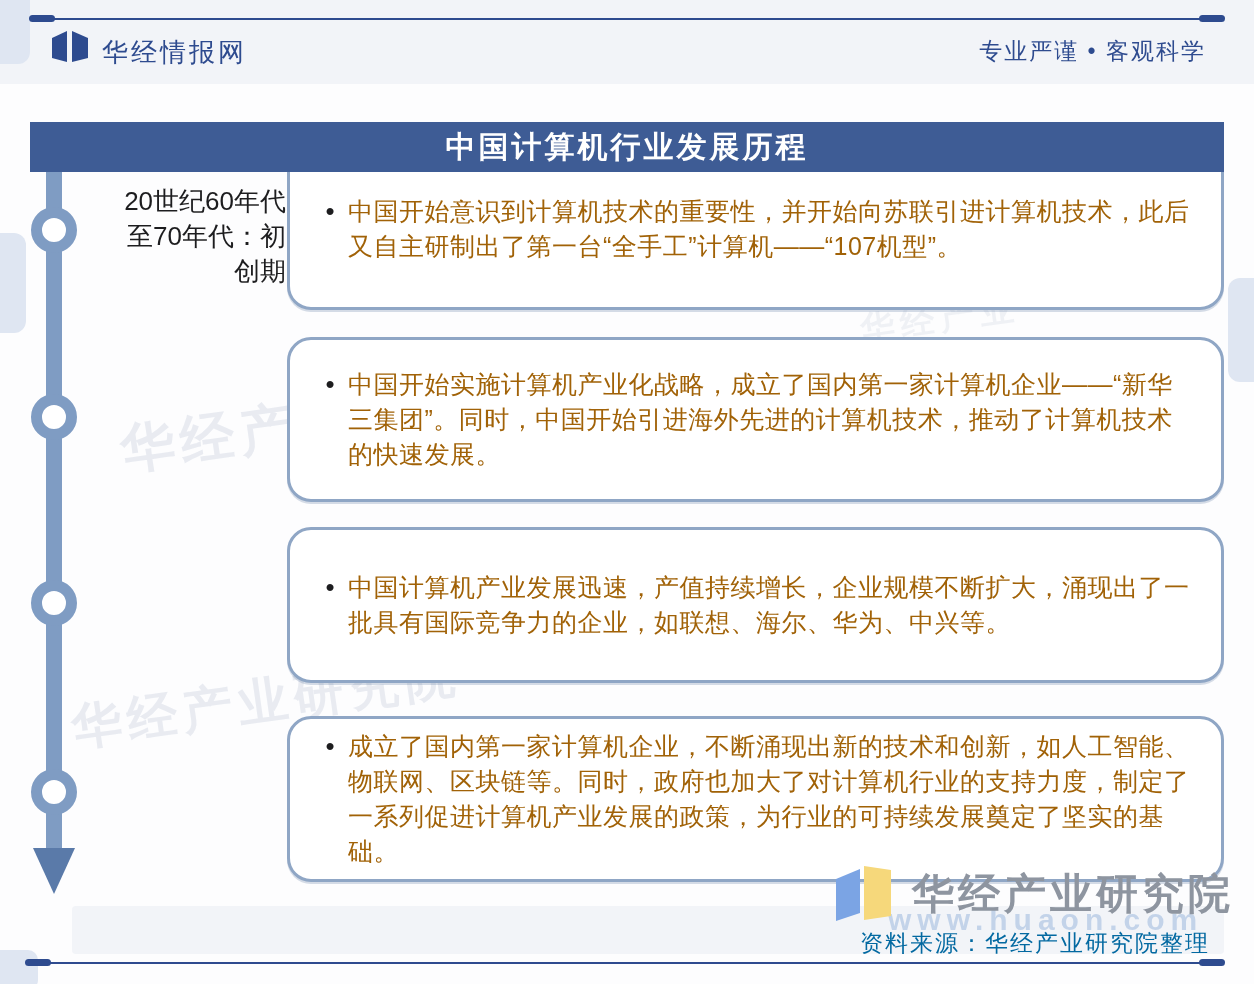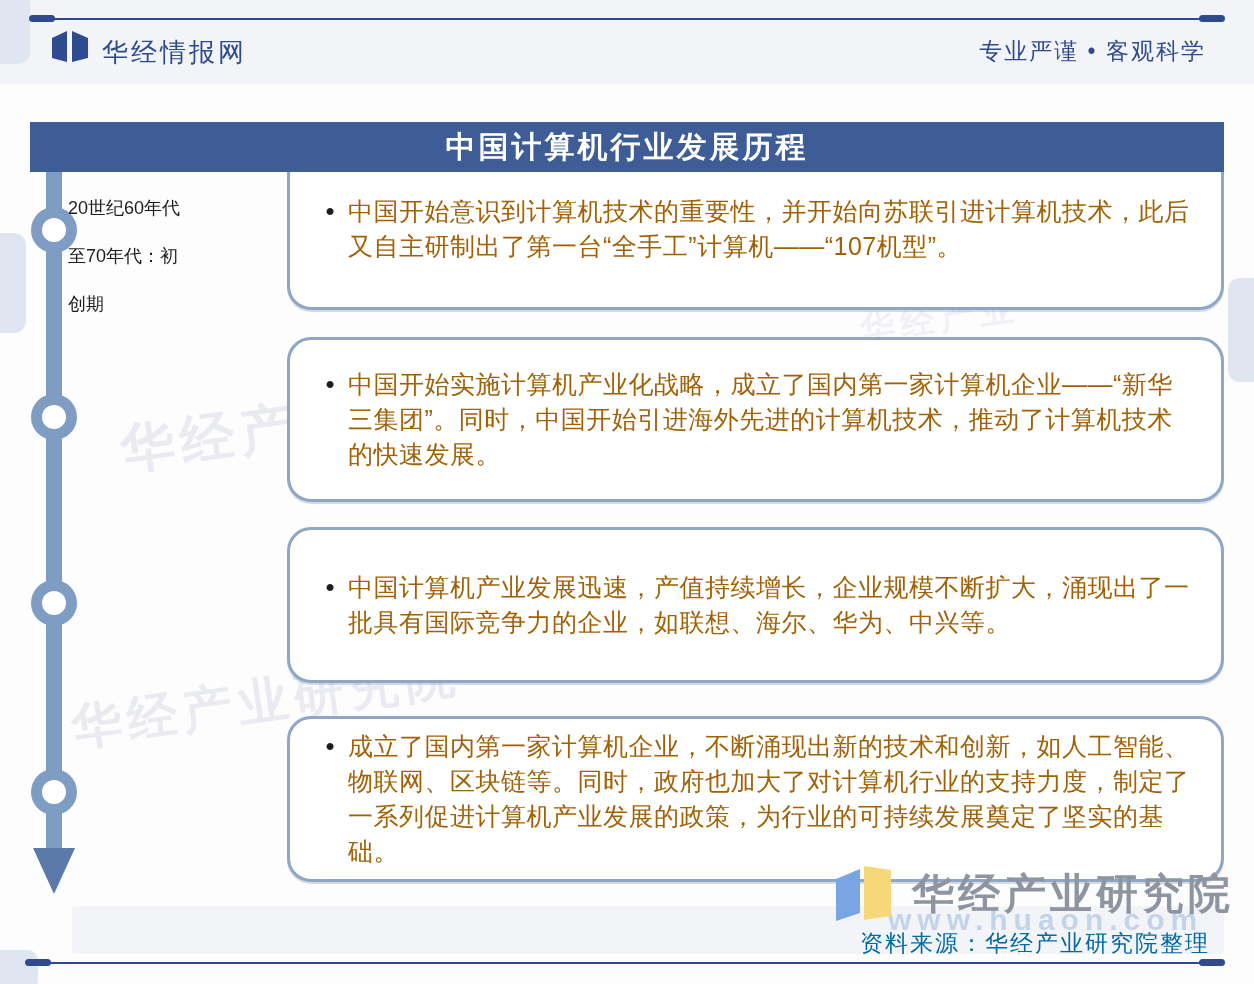--- a/index.html
+++ b/index.html
@@ -42,22 +42,22 @@
   
   .rail{position:absolute;left:46px;top:145px;width:16px;height:705px;background:#7f9cc3;
         border-radius:8px 8px 0 0;z-index:2;}
   .arrow{position:absolute;left:33px;top:848px;width:0;height:0;z-index:2;
          border-left:21px solid transparent;border-right:21px solid transparent;
          border-top:46px solid #5a7aa9;}
   .node{position:absolute;left:31px;width:24px;height:24px;background:#ffffff;
         border:11px solid #7f9cc3;border-radius:50%;z-index:3;}
   .n1{top:207px;} .n2{top:394px;} .n3{top:580px;} .n4{top:769px;}
 
-  .period{position:absolute;left:68px;width:218px;text-align:left;color:#1d1d1f;
-          font-size:18px;line-height:48px;white-space:pre-line;z-index:3;font-weight:500;}
+  .period{position:absolute;left:68px;width:218px;text-align:right;color:#1d1d1f;
+          font-size:26px;line-height:35px;white-space:pre-line;z-index:3;font-weight:500;}
   .p1{top:184px;} .p2{top:370px;} .p3{top:574px;} .p4{top:757px;}
 
   
   .card{position:absolute;left:287px;width:937px;background:#ffffff;border:3px solid #8fa6c5;
         border-radius:24px;box-sizing:border-box;display:flex;align-items:center;z-index:2;
         padding:10px 26px 10px 22px;box-shadow:0 2px 0 rgba(90,120,160,.25);}
   .c1{top:147px;height:163px;}
   .c2{top:337px;height:165px;}
   .c3{top:527px;height:156px;}
   .c4{top:716px;height:166px;}

